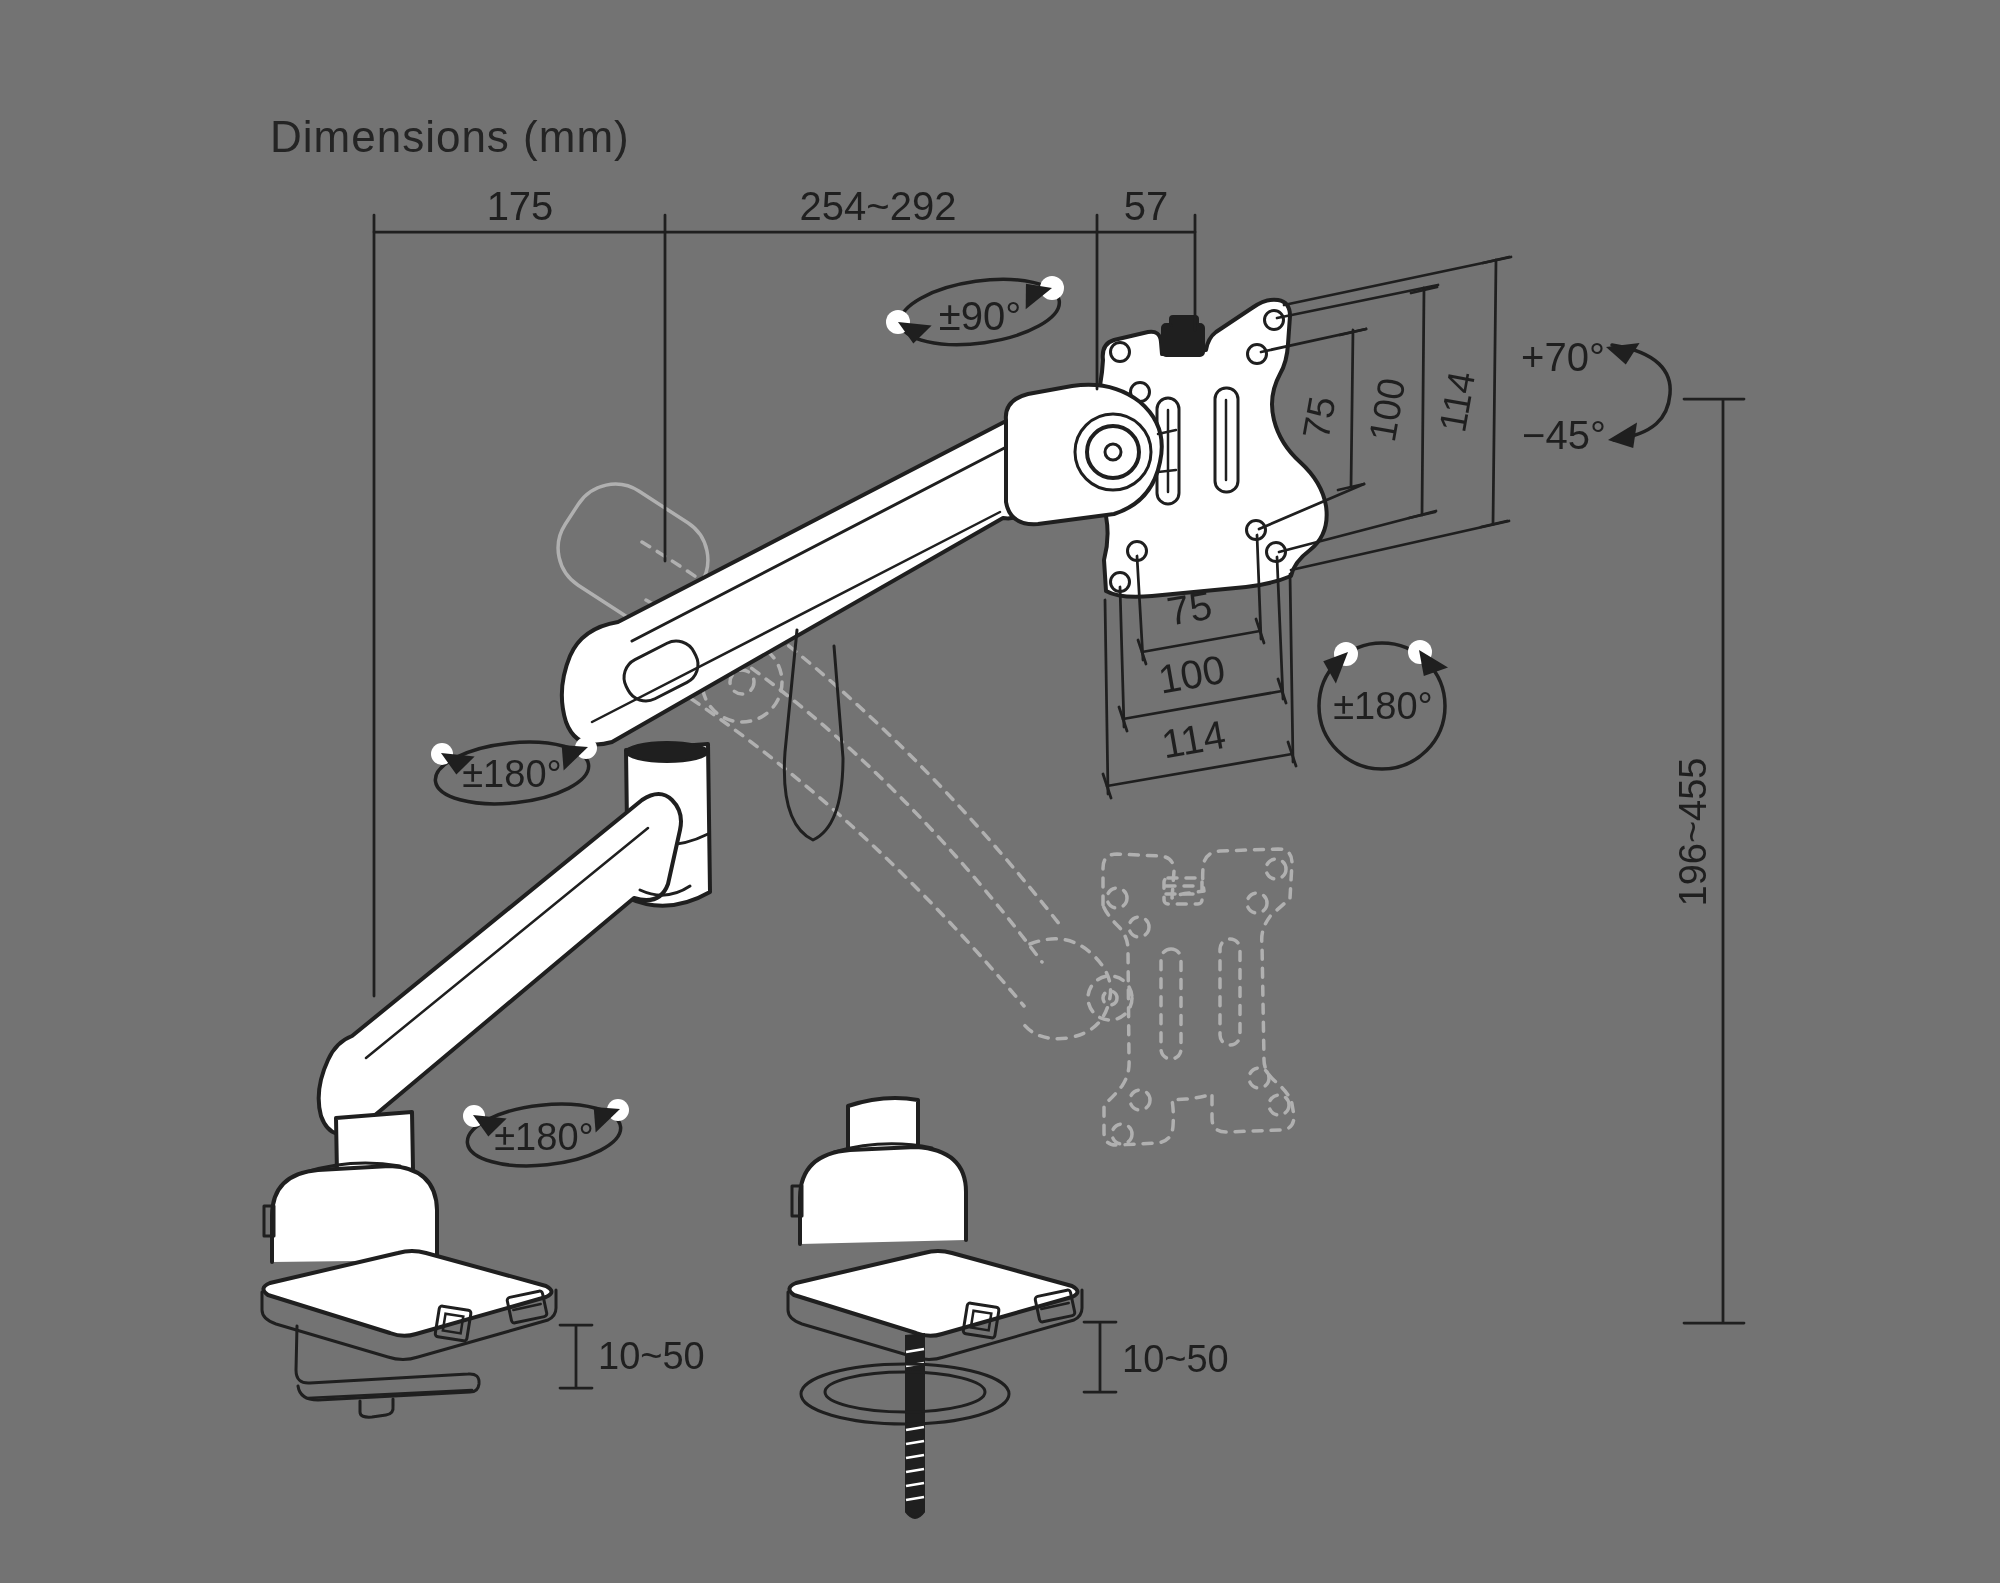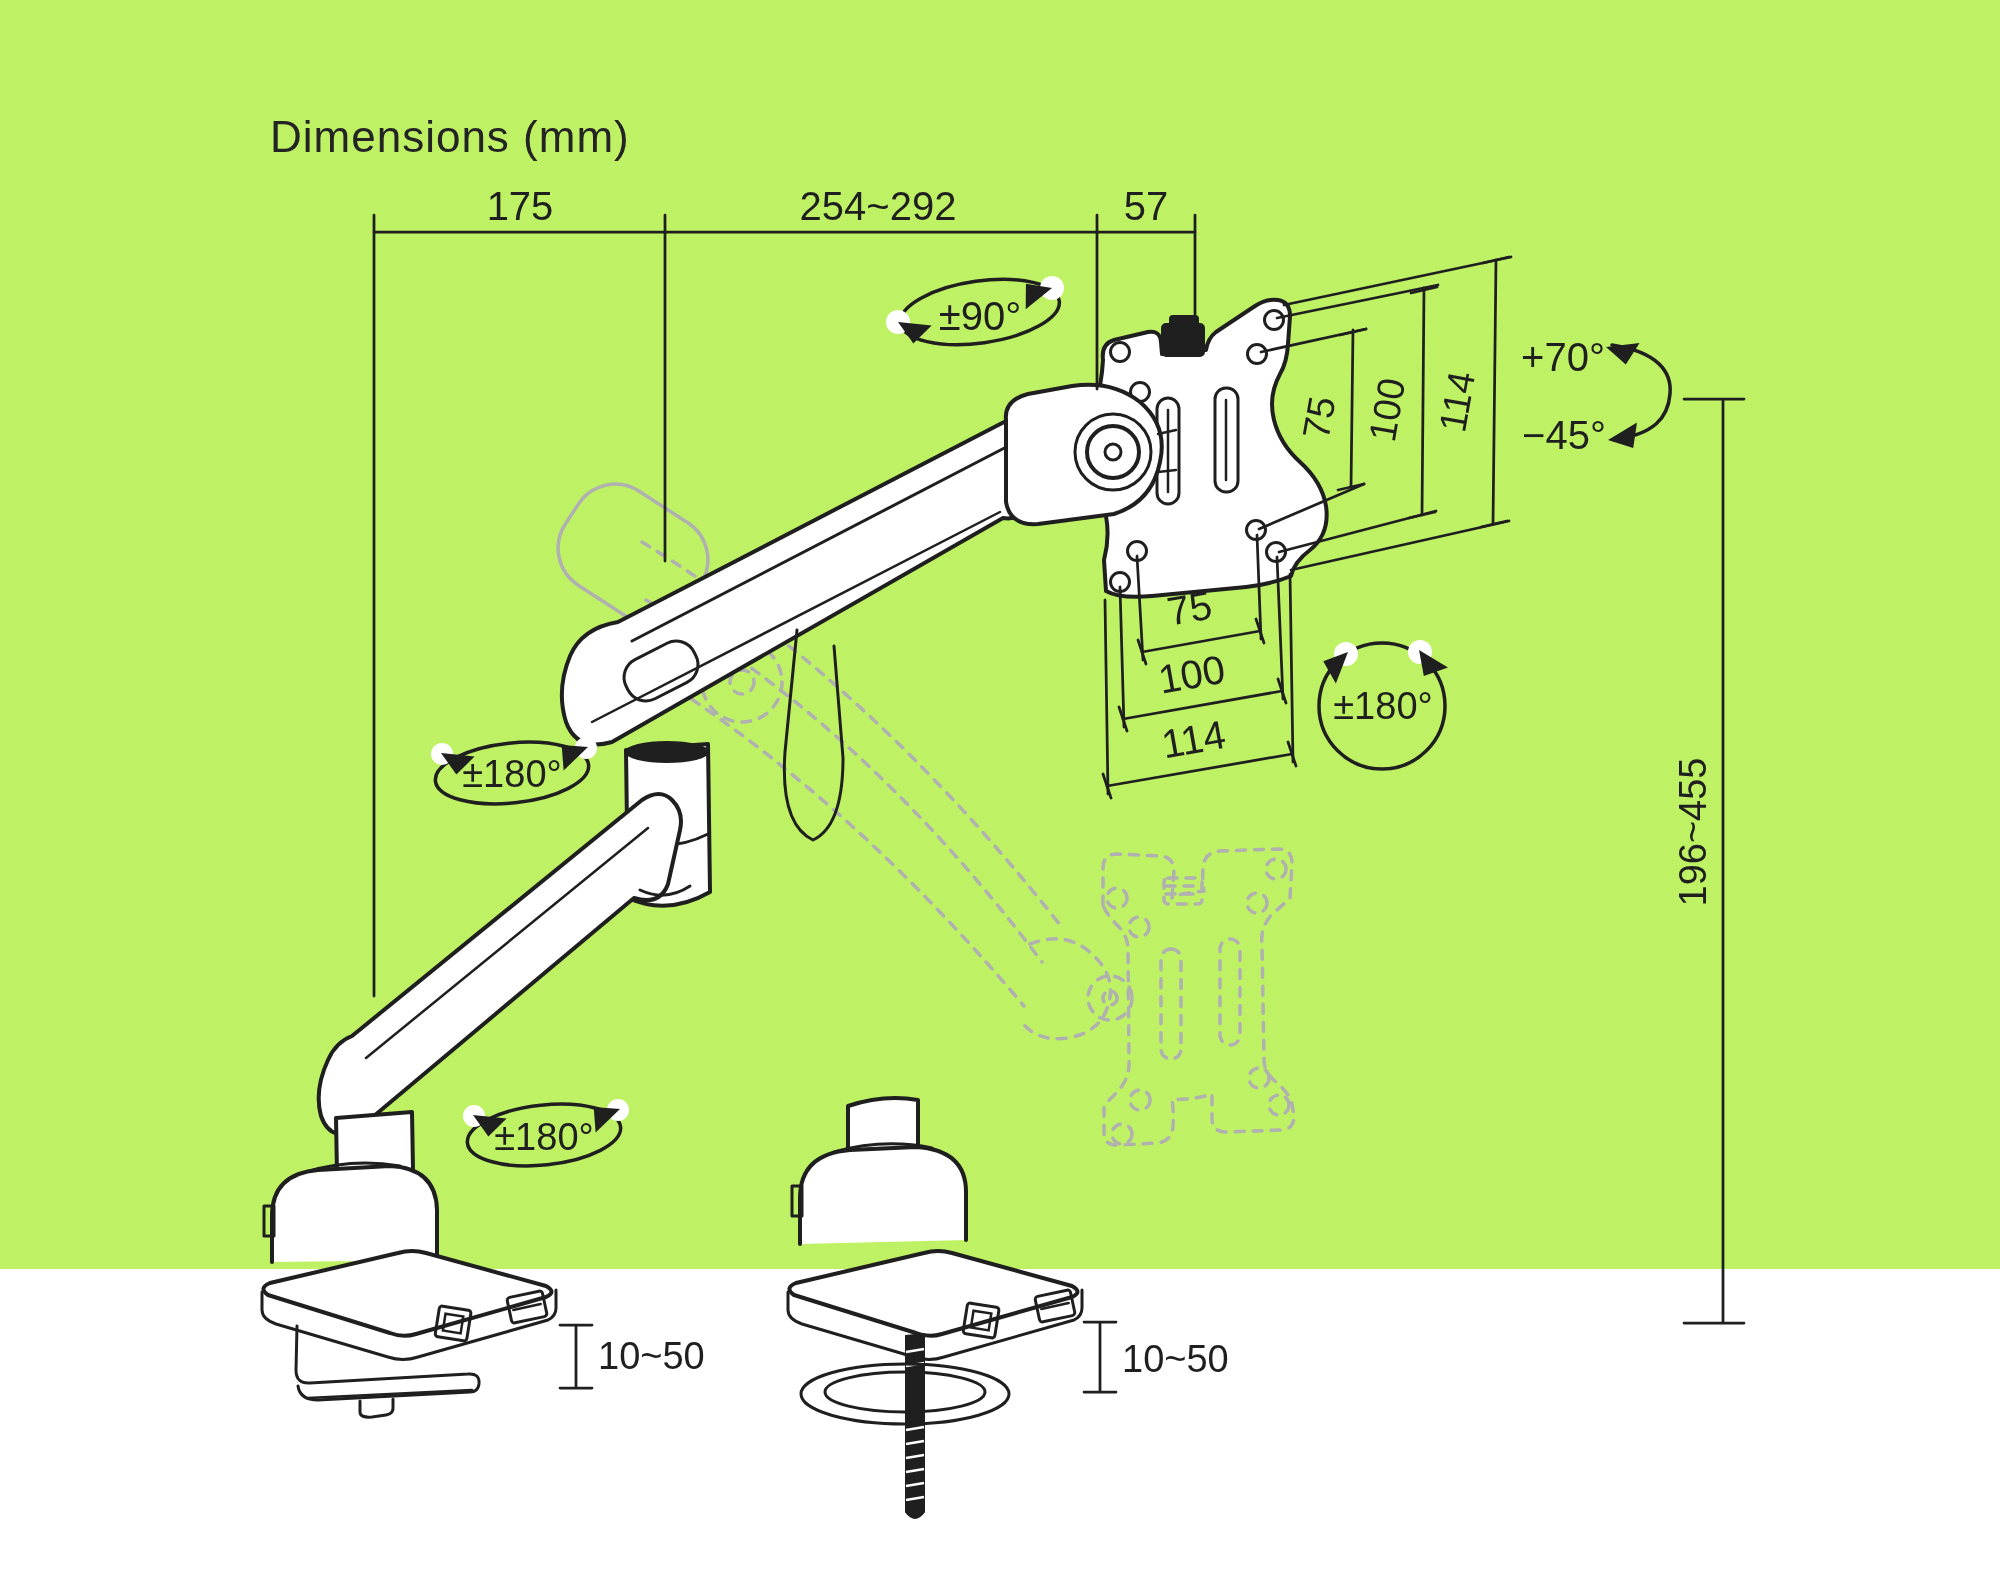--- a/index.html
+++ b/index.html
@@ -1,17 +1,17 @@
 <!DOCTYPE html>
 <html><head>
 <meta charset="utf-8">
 <style>
   html,body{margin:0;padding:0;background:#ffffff;}
   body{width:2000px;height:1583px;overflow:hidden;}
-  .stage{position:relative;width:2000px;height:1269px;background:#bef264;}
+  .stage{position:relative;width:2000px;height:1583px;background:#737373;}
   svg{display:block;position:absolute;left:0;top:0;}
   text{font-family:"Liberation Sans","DejaVu Sans",sans-serif;fill:#1f1f1f;}
   .t-title{font-size:44px;letter-spacing:1px;fill:#242424;}
   .t-dim{font-size:40px;}
   .t-dim-s{font-size:38px;}
   .ln{stroke:#1f1f1f;stroke-width:2.75;fill:none;stroke-linecap:round;}
   .mach{stroke:#1f1f1f;stroke-width:4;fill:#ffffff;stroke-linejoin:round;stroke-linecap:round;}
   .mach-n{stroke:#1f1f1f;stroke-width:3;fill:none;stroke-linejoin:round;stroke-linecap:round;}
   .mach-t{stroke:#1f1f1f;stroke-width:2.5;fill:none;stroke-linecap:round;}
   .dark{fill:#1f1f1f;stroke:#1f1f1f;stroke-width:2;}

